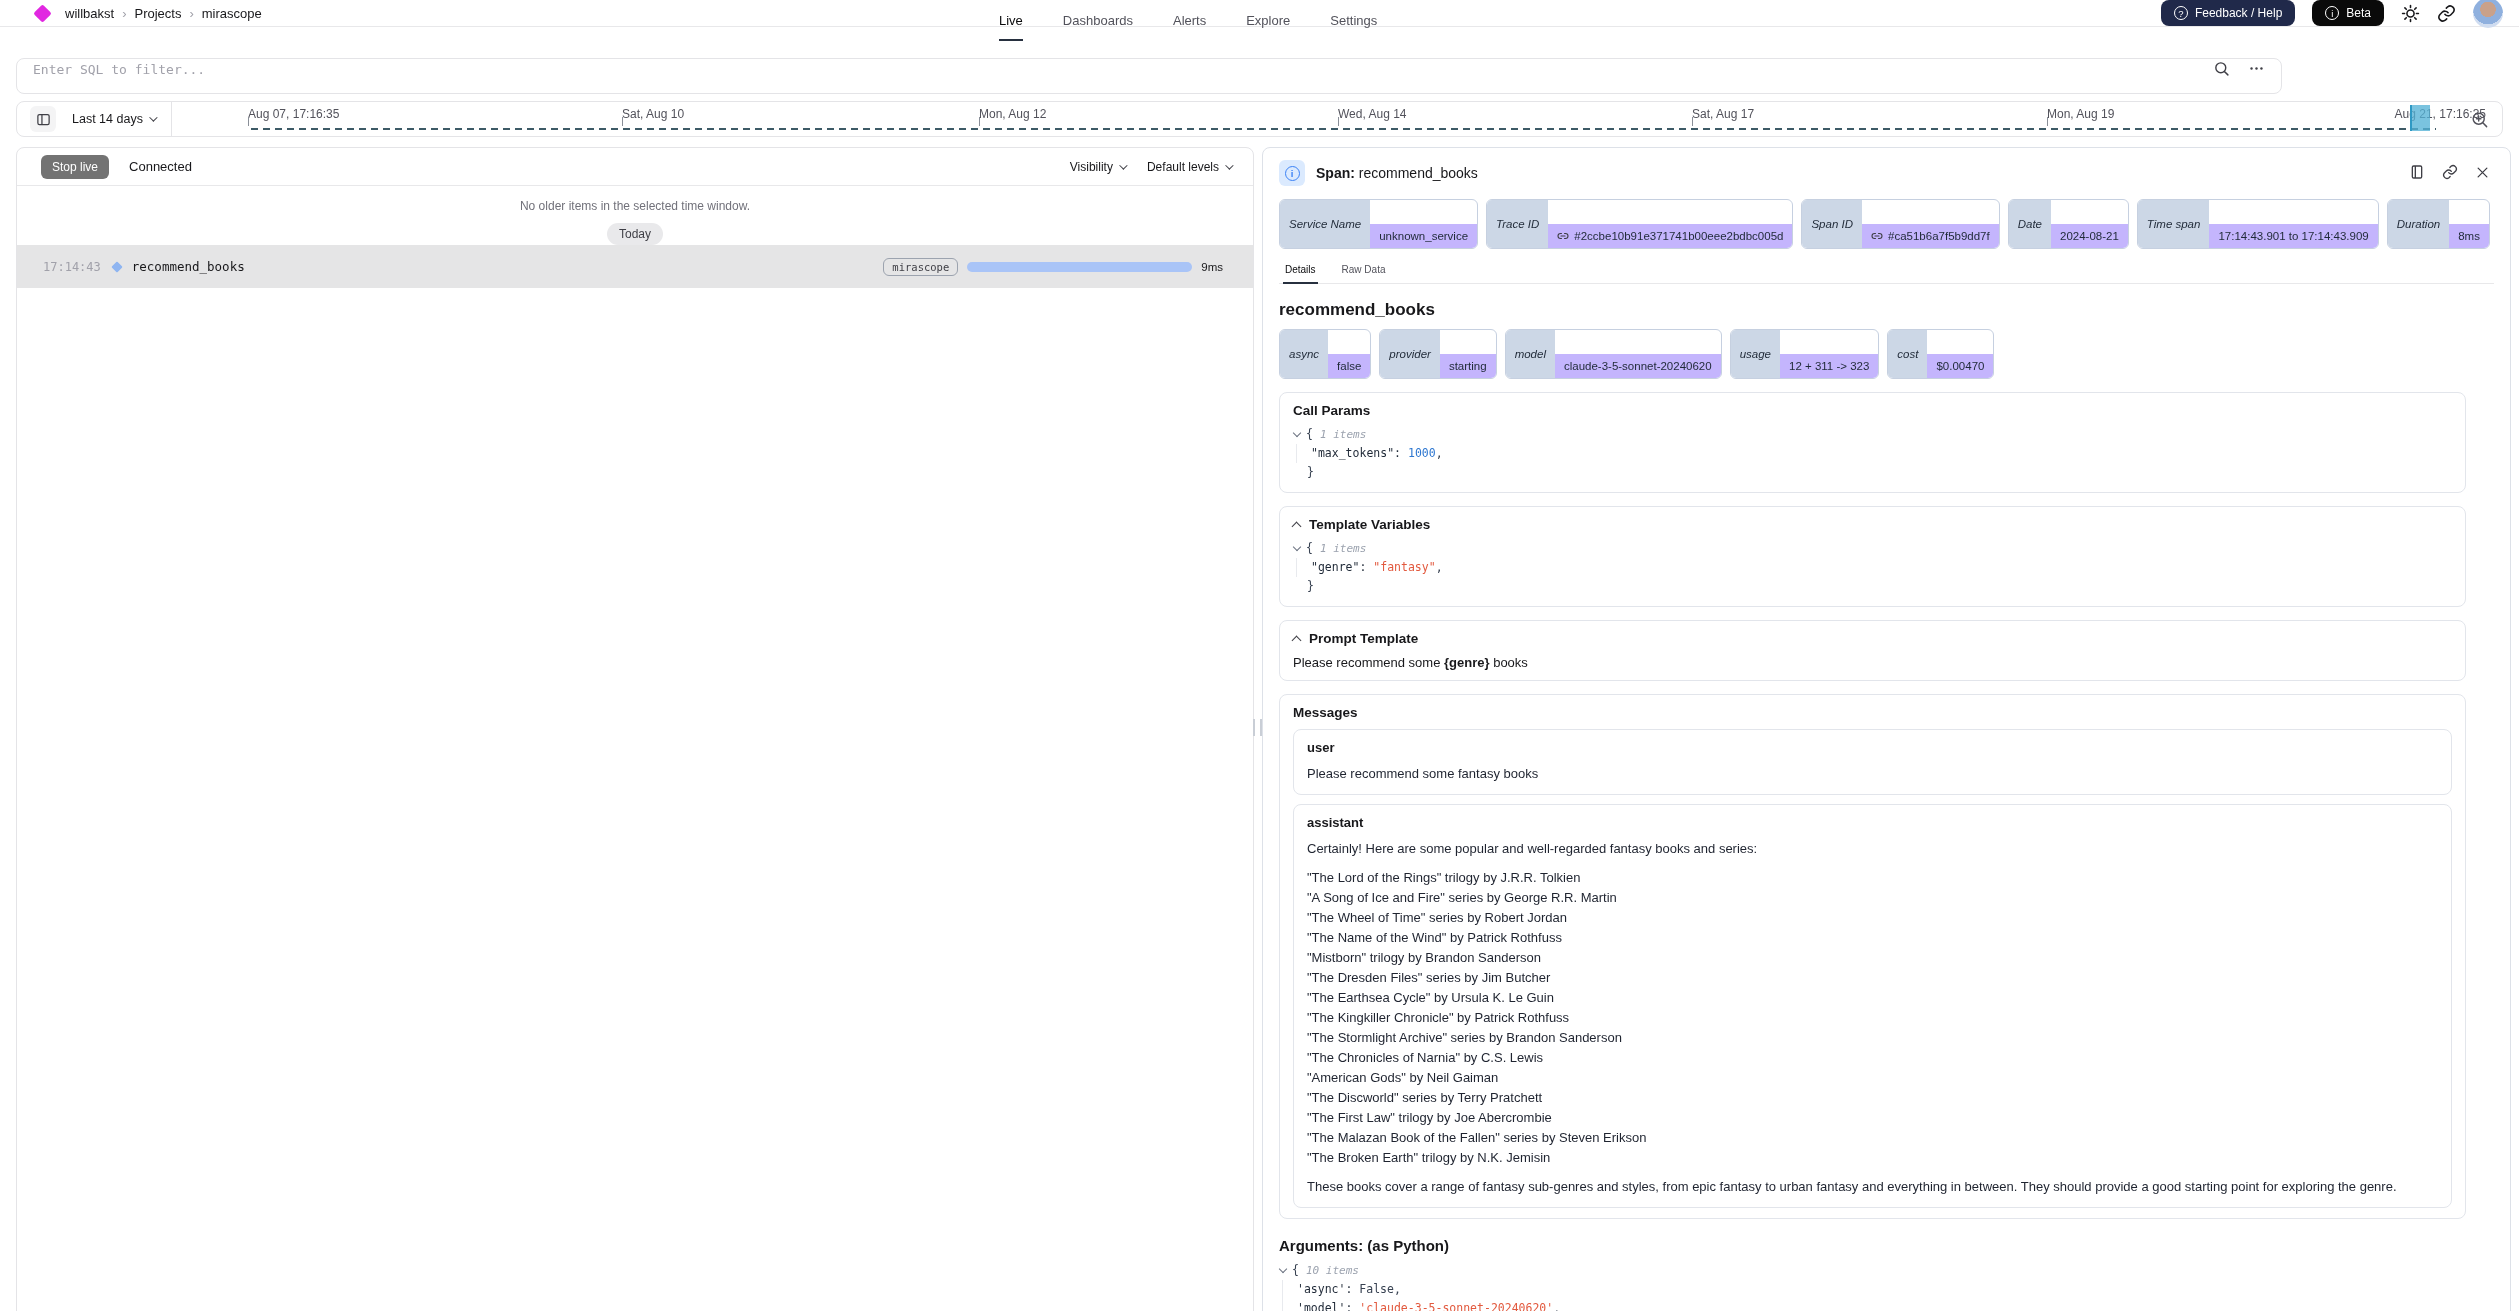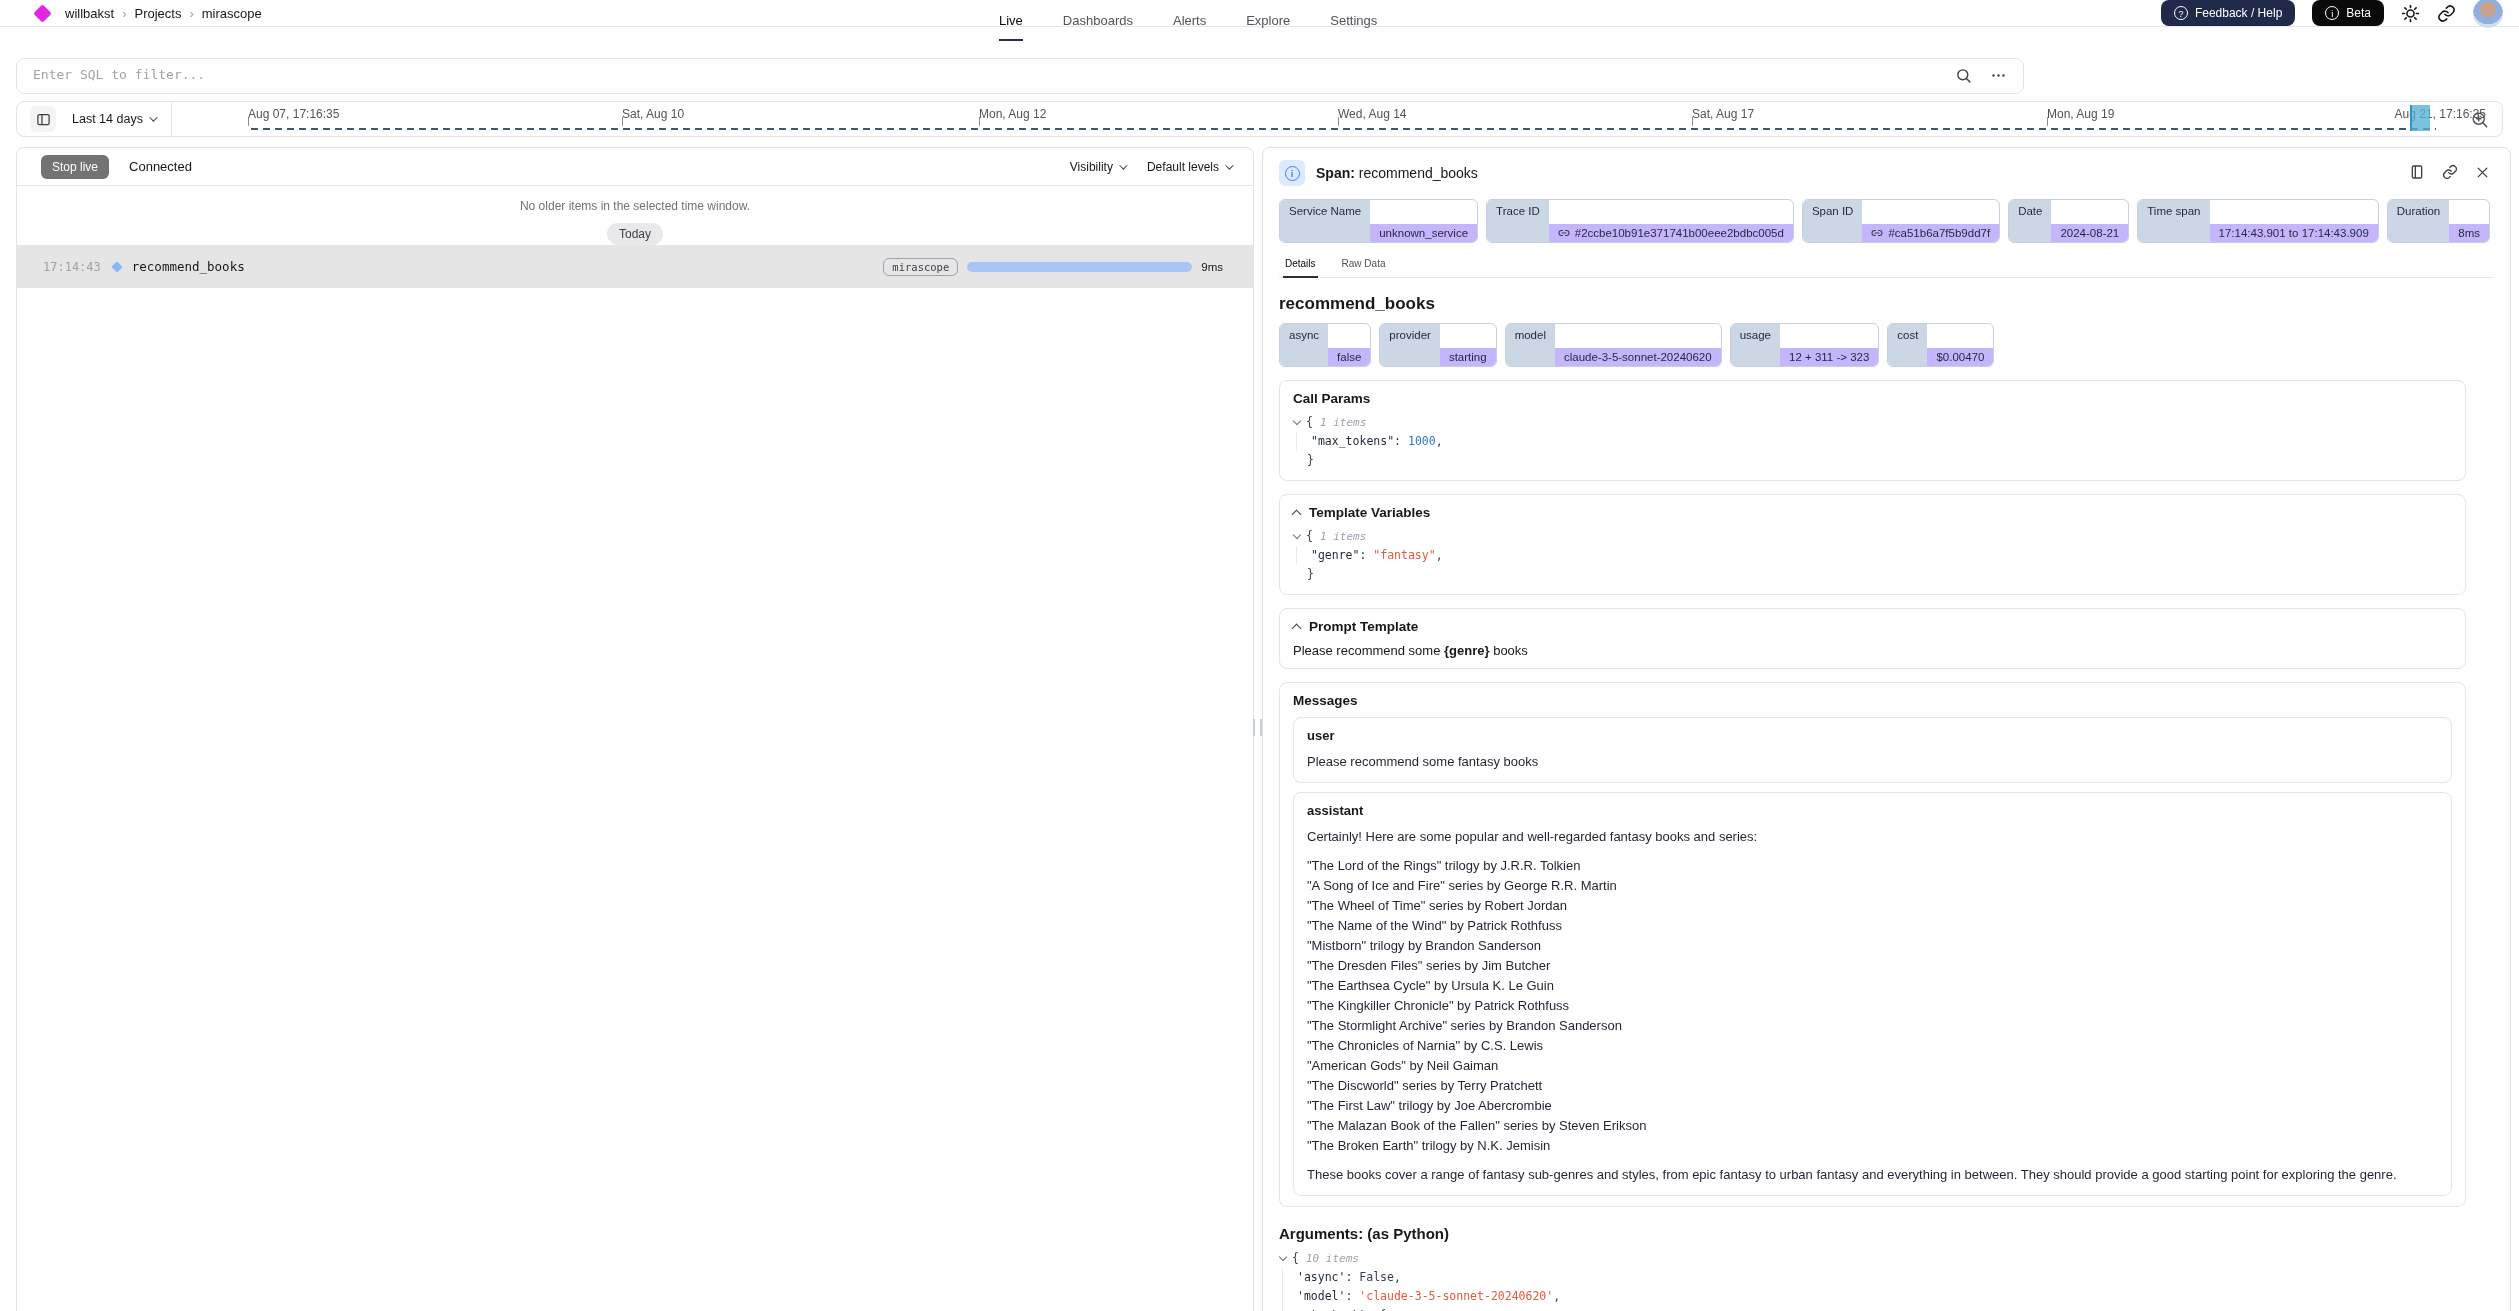--- a/index.html
+++ b/index.html
@@ -23,21 +23,21 @@
   .nav-right { margin-left:auto; display:flex; align-items:center; gap:17px; }
   .btn-pill { display:flex; align-items:center; gap:7px; border-radius:8px; color:#fff; font-size:12px; padding:6px 13px; cursor:pointer; white-space:nowrap; }
   .btn-feedback { background:#20294a; }
   .btn-beta { background:#0a0a0a; }
   .circle-glyph { width:14px; height:14px; border:1.2px solid #fff; border-radius:50%; display:flex; align-items:center; justify-content:center; font-size:9.5px; }
   .icon-btn { color:#18181b; cursor:pointer; }
   .avatar { width:30px; height:30px; border-radius:50%; cursor:pointer;
     background: radial-gradient(circle at 50% 38%, #c9a18a 0 32%, #8fb0de 33% 62%, #cfdcf0 63% 100%); }
 
   
-  .filter-input { position:absolute; left:16px; top:58px; width:2008px; height:36px; border:1px solid #e4e4e7; border-radius:8px; display:flex; align-items:flex-start; padding:8px 16px; cursor:text; }
+  .filter-input { position:absolute; left:16px; top:58px; width:2266px; height:36px; border:1px solid #e4e4e7; border-radius:8px; display:flex; align-items:flex-end; padding:16px 16px; cursor:text; }
   .filter-placeholder { font-family:"DejaVu Sans Mono", monospace; font-size:13px; color:#a1a1aa; }
   .filter-icons { margin-left:auto; display:flex; gap:18px; color:#3f3f46; align-items:center; }
 
   
   .timelinebar { position:absolute; left:16px; top:101px; width:2487px; height:36px; border:1px solid #e4e4e7; border-radius:8px; display:flex; align-items:center; }
   .tl-toggle { width:26px; height:26px; border-radius:6px; background:#f4f4f5; display:flex; align-items:center; justify-content:center; margin-left:13px; color:#3f3f46; cursor:pointer; flex:none; }
   .tl-range { display:flex; align-items:center; gap:6px; font-size:12.5px; margin-left:16px; cursor:pointer; white-space:nowrap; }
   .tl-sep { width:1px; height:34px; background:#e4e4e7; margin-left:16px; flex:none; }
   .tl-region { position:absolute; left:206px; right:14px; top:0; bottom:0; }
   .tl-label { position:absolute; top:5px; font-size:12px; color:#52525b; white-space:nowrap; }
@@ -74,21 +74,21 @@
   .rp-header { display:flex; align-items:center; gap:11px; }
   .info-icon { width:26px; height:26px; border-radius:6px; background:#dbeafe; display:flex; align-items:center; justify-content:center; flex:none; }
   .info-glyph { width:15px; height:15px; border:1.6px solid #3b82f6; border-radius:50%; color:#3b82f6; font-size:9.5px; font-weight:700; display:flex; align-items:center; justify-content:center; }
   .rp-title { font-size:14px; }
   .rp-title .bold { font-weight:700; }
   .rp-icons { position:absolute; right:20px; top:16px; display:flex; gap:17px; color:#3f3f46; align-items:center; }
   .rp-icons > * { cursor:pointer; }
 
   .meta-row { margin-top:13px; display:flex; gap:8px; }
   .badge { display:inline-flex; border-radius:6px; overflow:hidden; font-size:11.5px; border:1px solid #c6d0e0; white-space:nowrap; }
-  .badge-label { background:#ccd7e6; color:#1f2937; padding:5px 9px; }
+  .badge-label { background:#ccd7e6; color:#1f2937; font-style:italic; padding:18px 9px; }
   .badge-value { background:#c4b5fd; color:#1f2937; padding:3px 9px; display:flex; align-items:center; gap:5px;margin-top:24px; }
   .badge-link-icon { color:#3f3f46; }
 
   .rp-tabs { margin-top:15px; display:flex; gap:22px; border-bottom:1px solid #e8e8ea; padding:0 4px; font-size:10px; color:#52525b; }
   .rp-tab { padding:0 2px 7px; cursor:pointer; border-bottom:2px solid transparent; margin-bottom:-1px; }
   .rp-tab.active { color:#09090b; border-bottom-color:#27303f; }
 
   .rp-content { padding-right:28px; }
   .fn-name { font-size:17px; font-weight:700; margin-top:16px; }
   .fn-badges { margin-top:9px; display:flex; gap:8px; }

